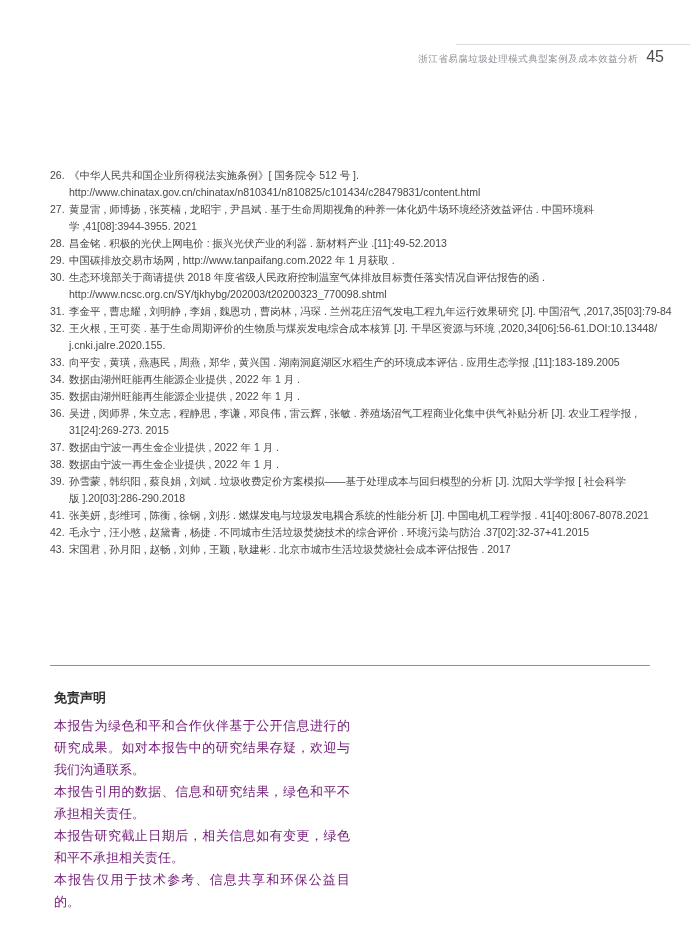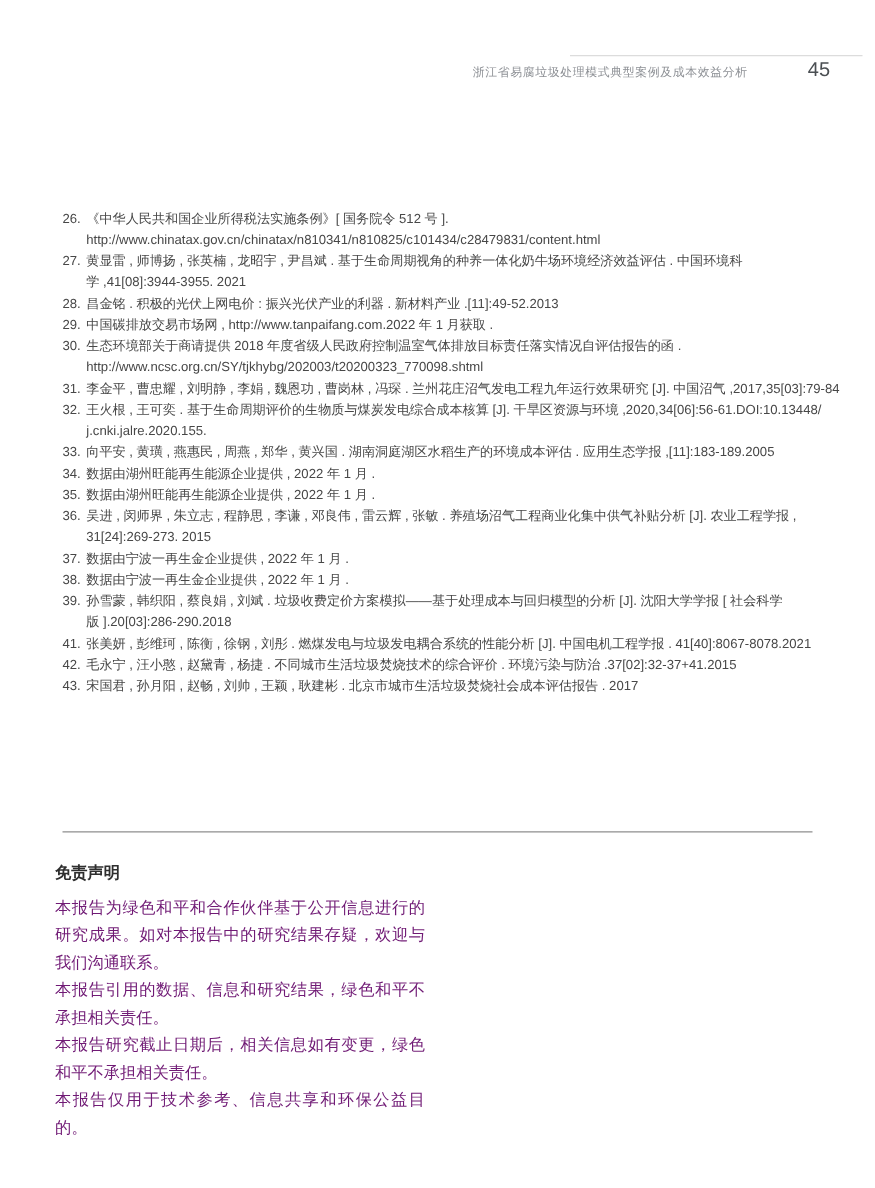--- a/index.html
+++ b/index.html
@@ -19,42 +19,42 @@
     background:#dcdcdc;
   }
   .page-header{
     position:absolute;top:48px;right:36px;
     display:flex;align-items:baseline;gap:8px;
   }
   .running-title{
     font-size:9.5px;color:#8d9095;letter-spacing:0.5px;
   }
   .page-number{
-    font-size:16px;color:#4b4f53;font-weight:500;margin-left:40px;
+    font-size:16px;color:#4b4f53;font-weight:500;
   }
 
   
   .refs{
     position:absolute;left:50px;top:167px;width:612px;
     font-size:10.5px;line-height:17px;color:#474747;
   }
   .ref{display:flex;}
   .ref-num{width:19px;flex:none;}
   .ref-body{flex:1;min-width:0;}
   .ref-line{display:block;white-space:nowrap;}
 
   
   .section-divider{
     position:absolute;left:50px;top:665px;width:600px;height:1px;
     background:#8f8f8f;
   }
 
   
   .cols{
-    position:absolute;left:44px;top:690px;width:604px;
+    position:absolute;left:54px;top:690px;width:604px;
     display:flex;gap:12px;
   }
   .col{width:296px;flex:none;}
   .col h3{
     margin:0 0 9px 0;font-size:13px;font-weight:bold;color:#2e2e2e;
     line-height:16px;
   }
   .col p{
     margin:0;font-size:13px;line-height:22px;color:#701a75;
     text-align:justify;

